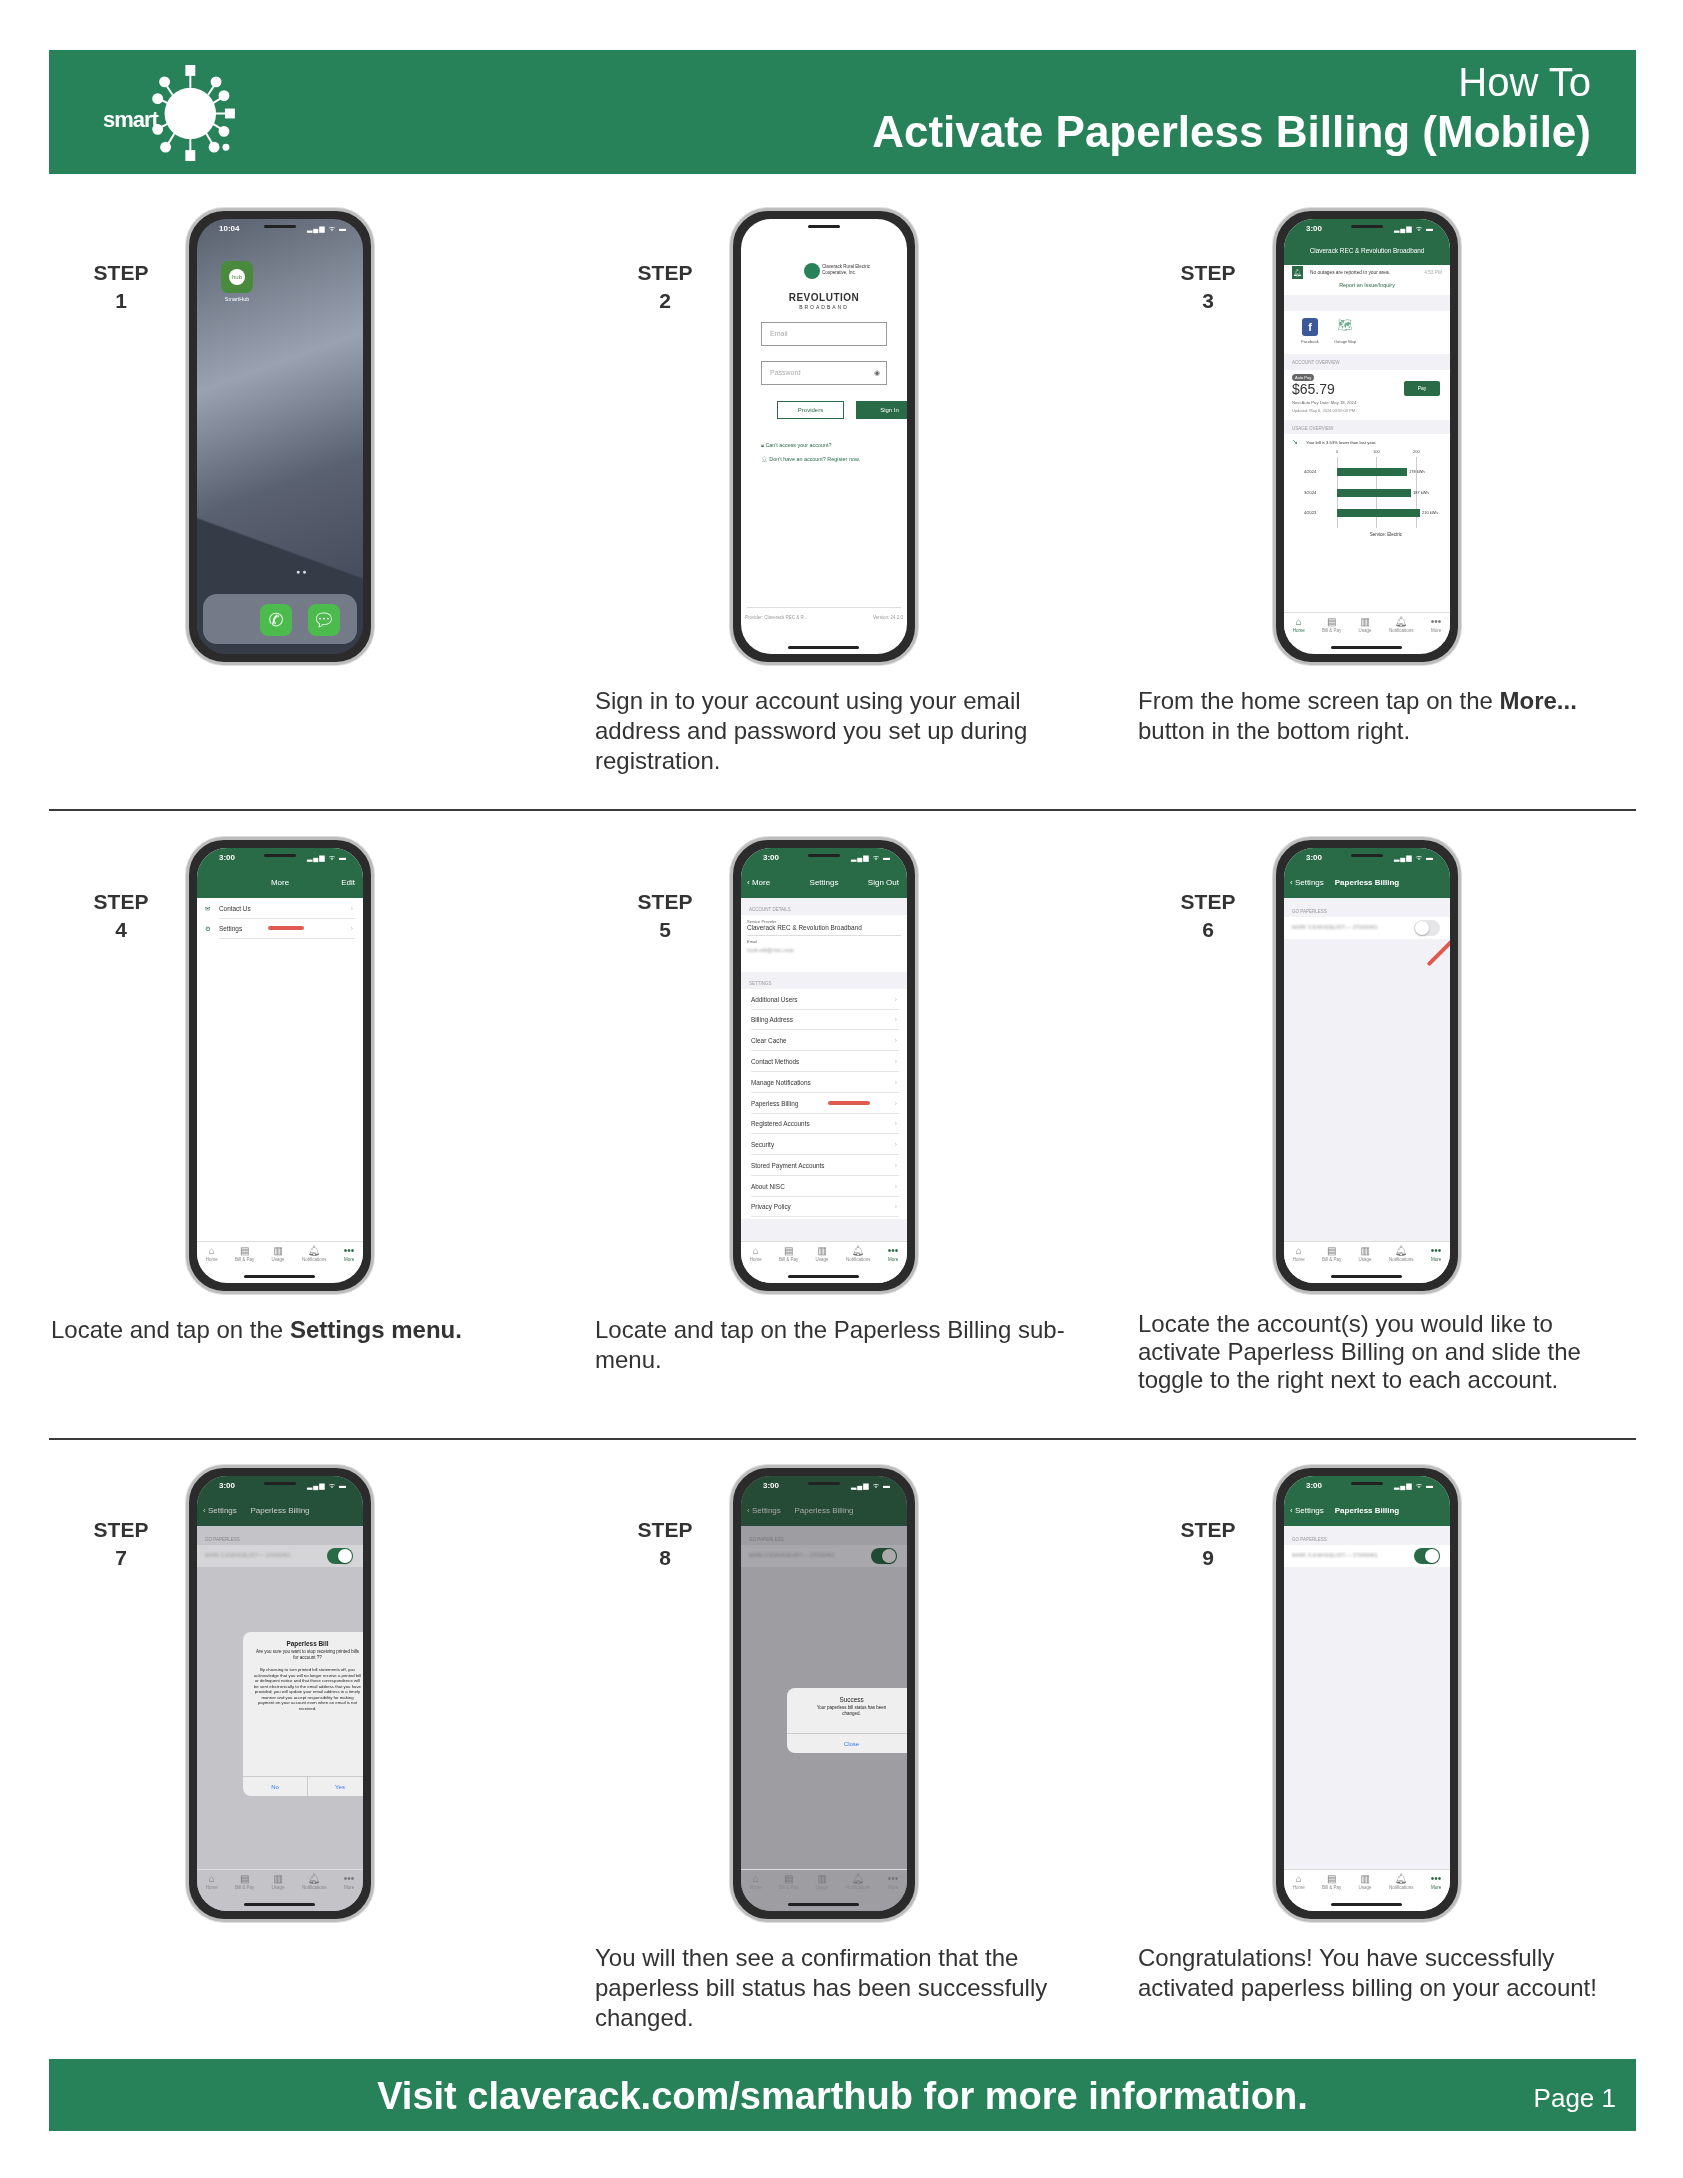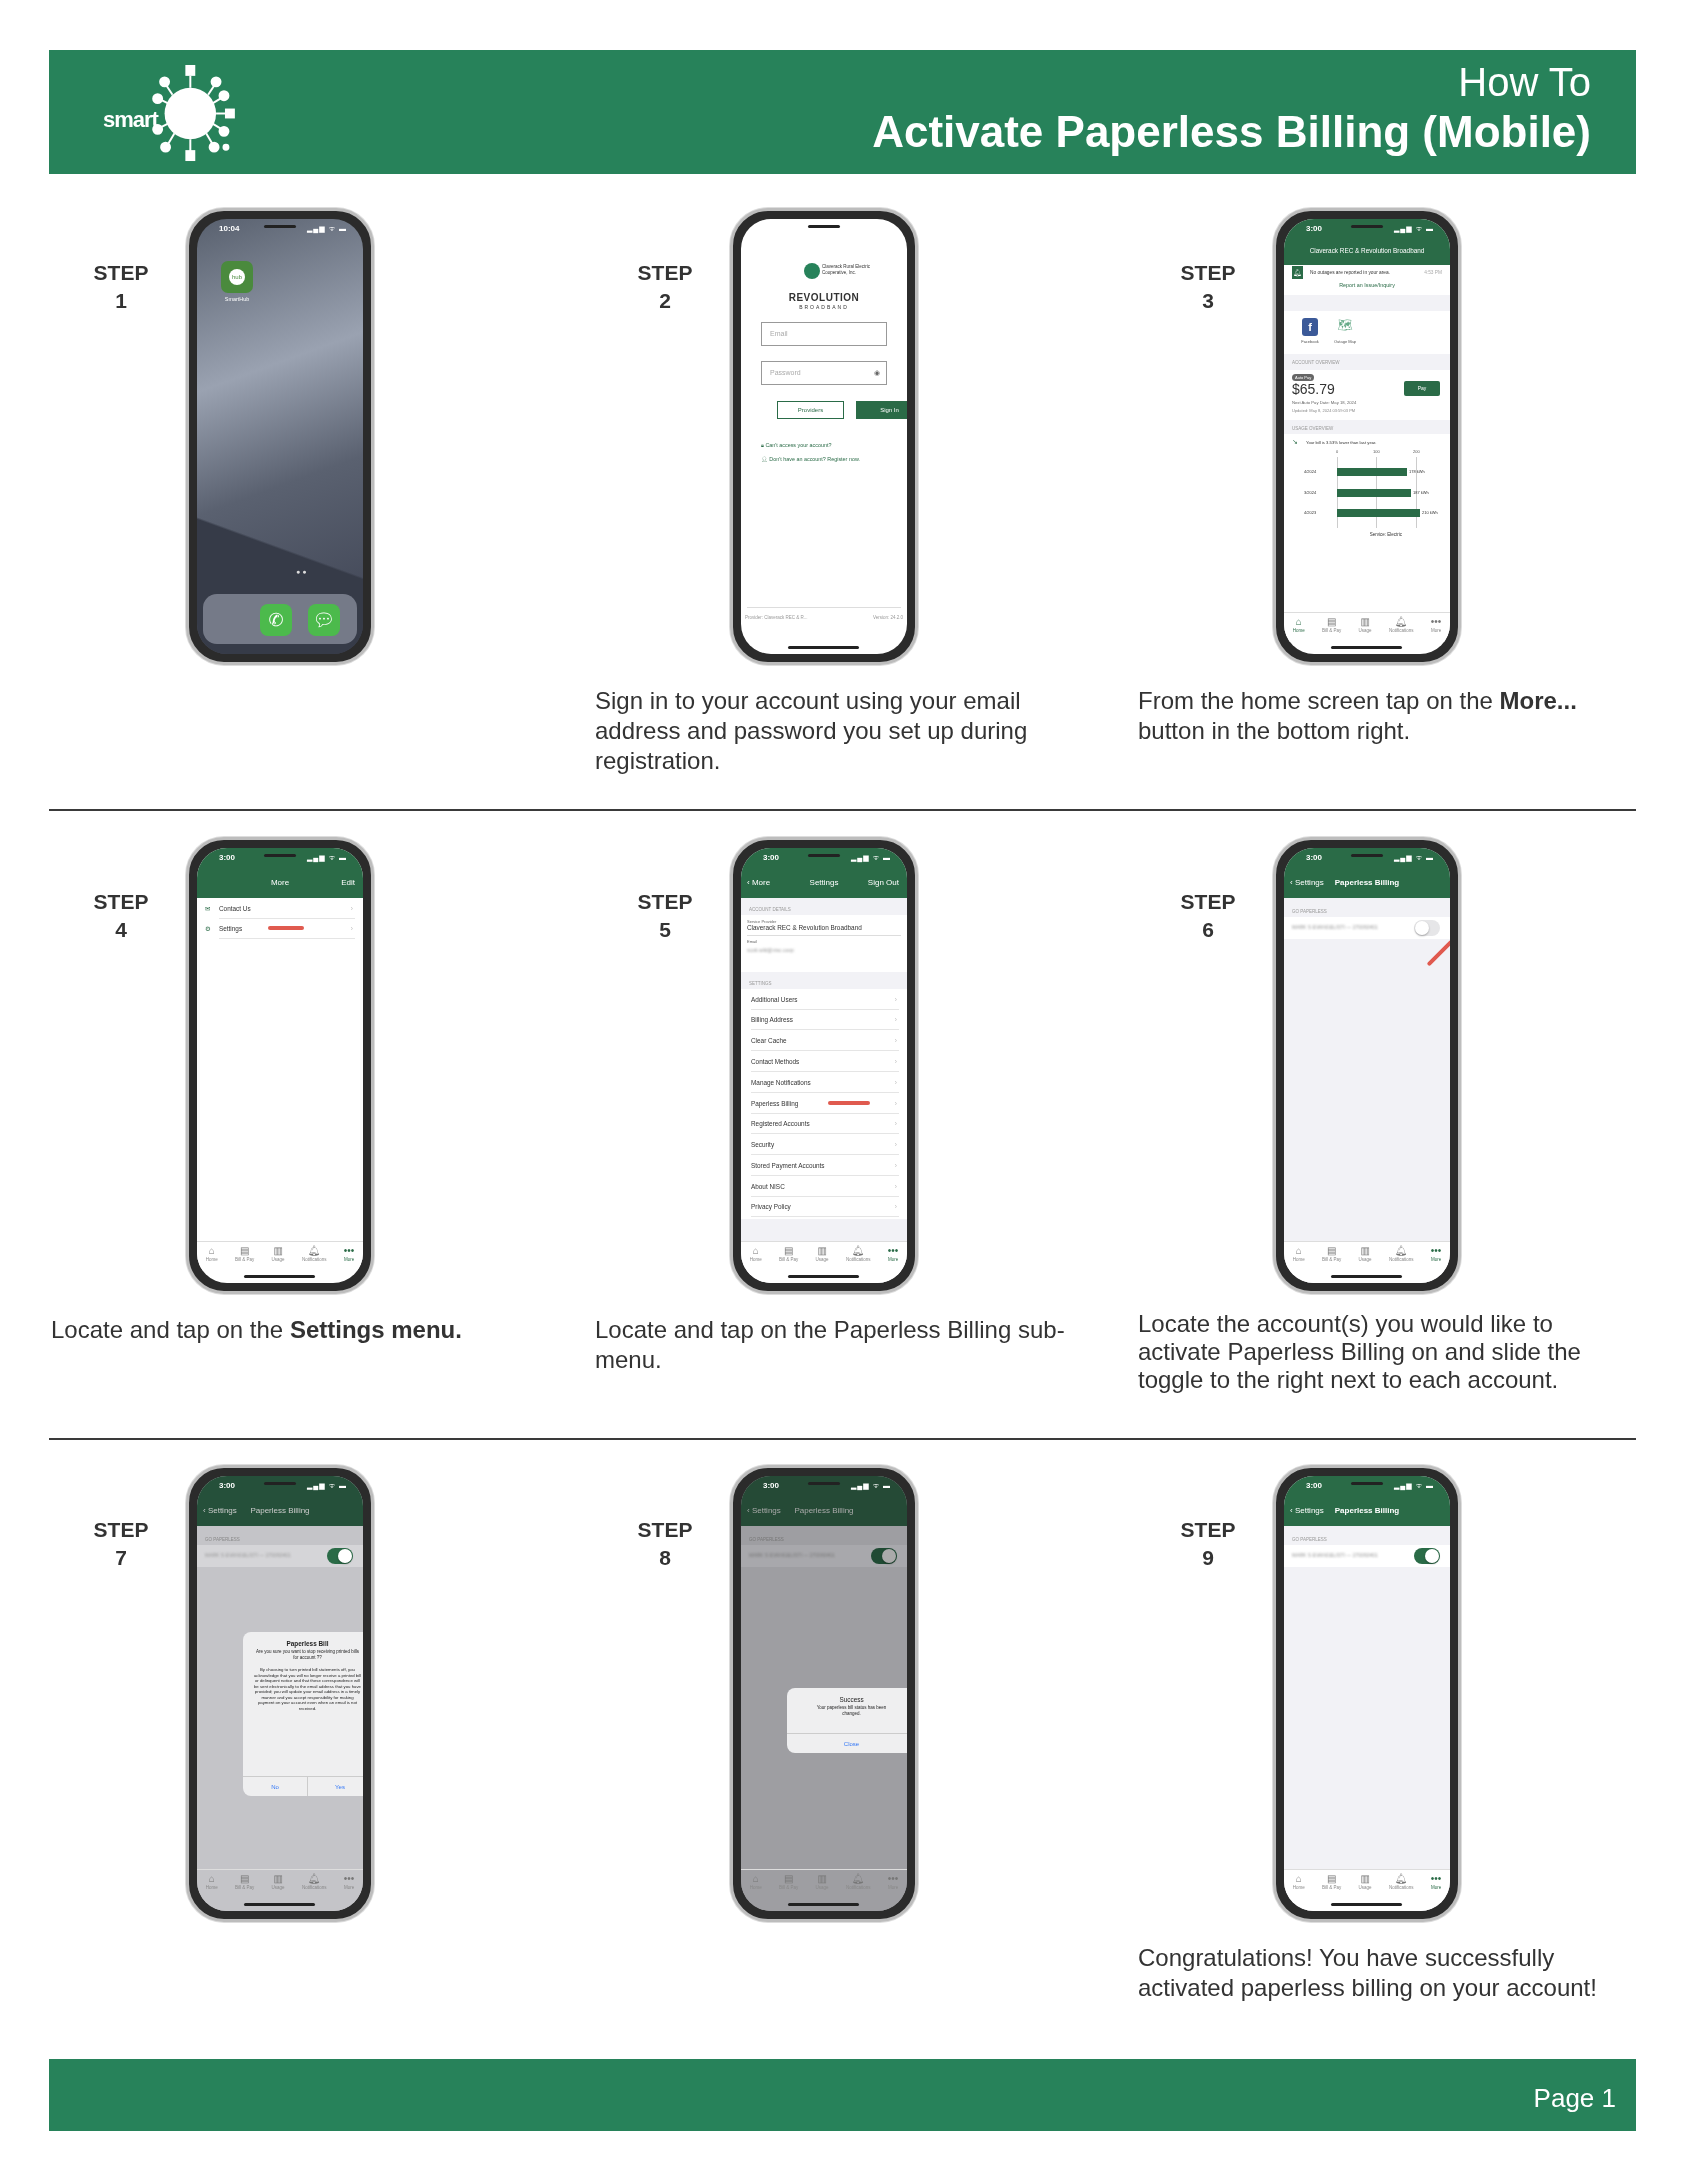--- a/index.html
+++ b/index.html
@@ -533,20 +533,21 @@
             </div>
           <div class="tab">
               <span class="gi">•••</span>
               <span>More</span>
             </div>
         </div>
         <div style="position:absolute;left:0;right:0;bottom:0;height:12px;background:#9e9ea2"></div>
         <div class="home-bar"></div>
       </div>
     </div>
+    <div class="caption">You will then see a confirmation that the paperless bill status has been successfully changed.</div>
   </div>
 
   <div class="cell" style="left:1087px">
     <div class="step-label">
         <div>STEP</div>
         <div>9</div>
       </div>
     <div class="phone">
       <div class="screen gray-bg">
         <div class="notch-bar"></div>
@@ -591,15 +592,16 @@
         </div>
         <div style="position:absolute;left:0;right:0;bottom:0;height:12px;background:#fff"></div>
         <div class="home-bar"></div>
       </div>
     </div>
     <div class="caption">Congratulations! You have successfully activated paperless billing on your account!</div>
   </div>
 </div>
 
 <div class="footer">
+  <div class="footer-msg">Visit claverack.com/smarthub for more information.</div>
   <div class="footer-page">Page 1</div>
 </div>
 
 
 </body></html>

